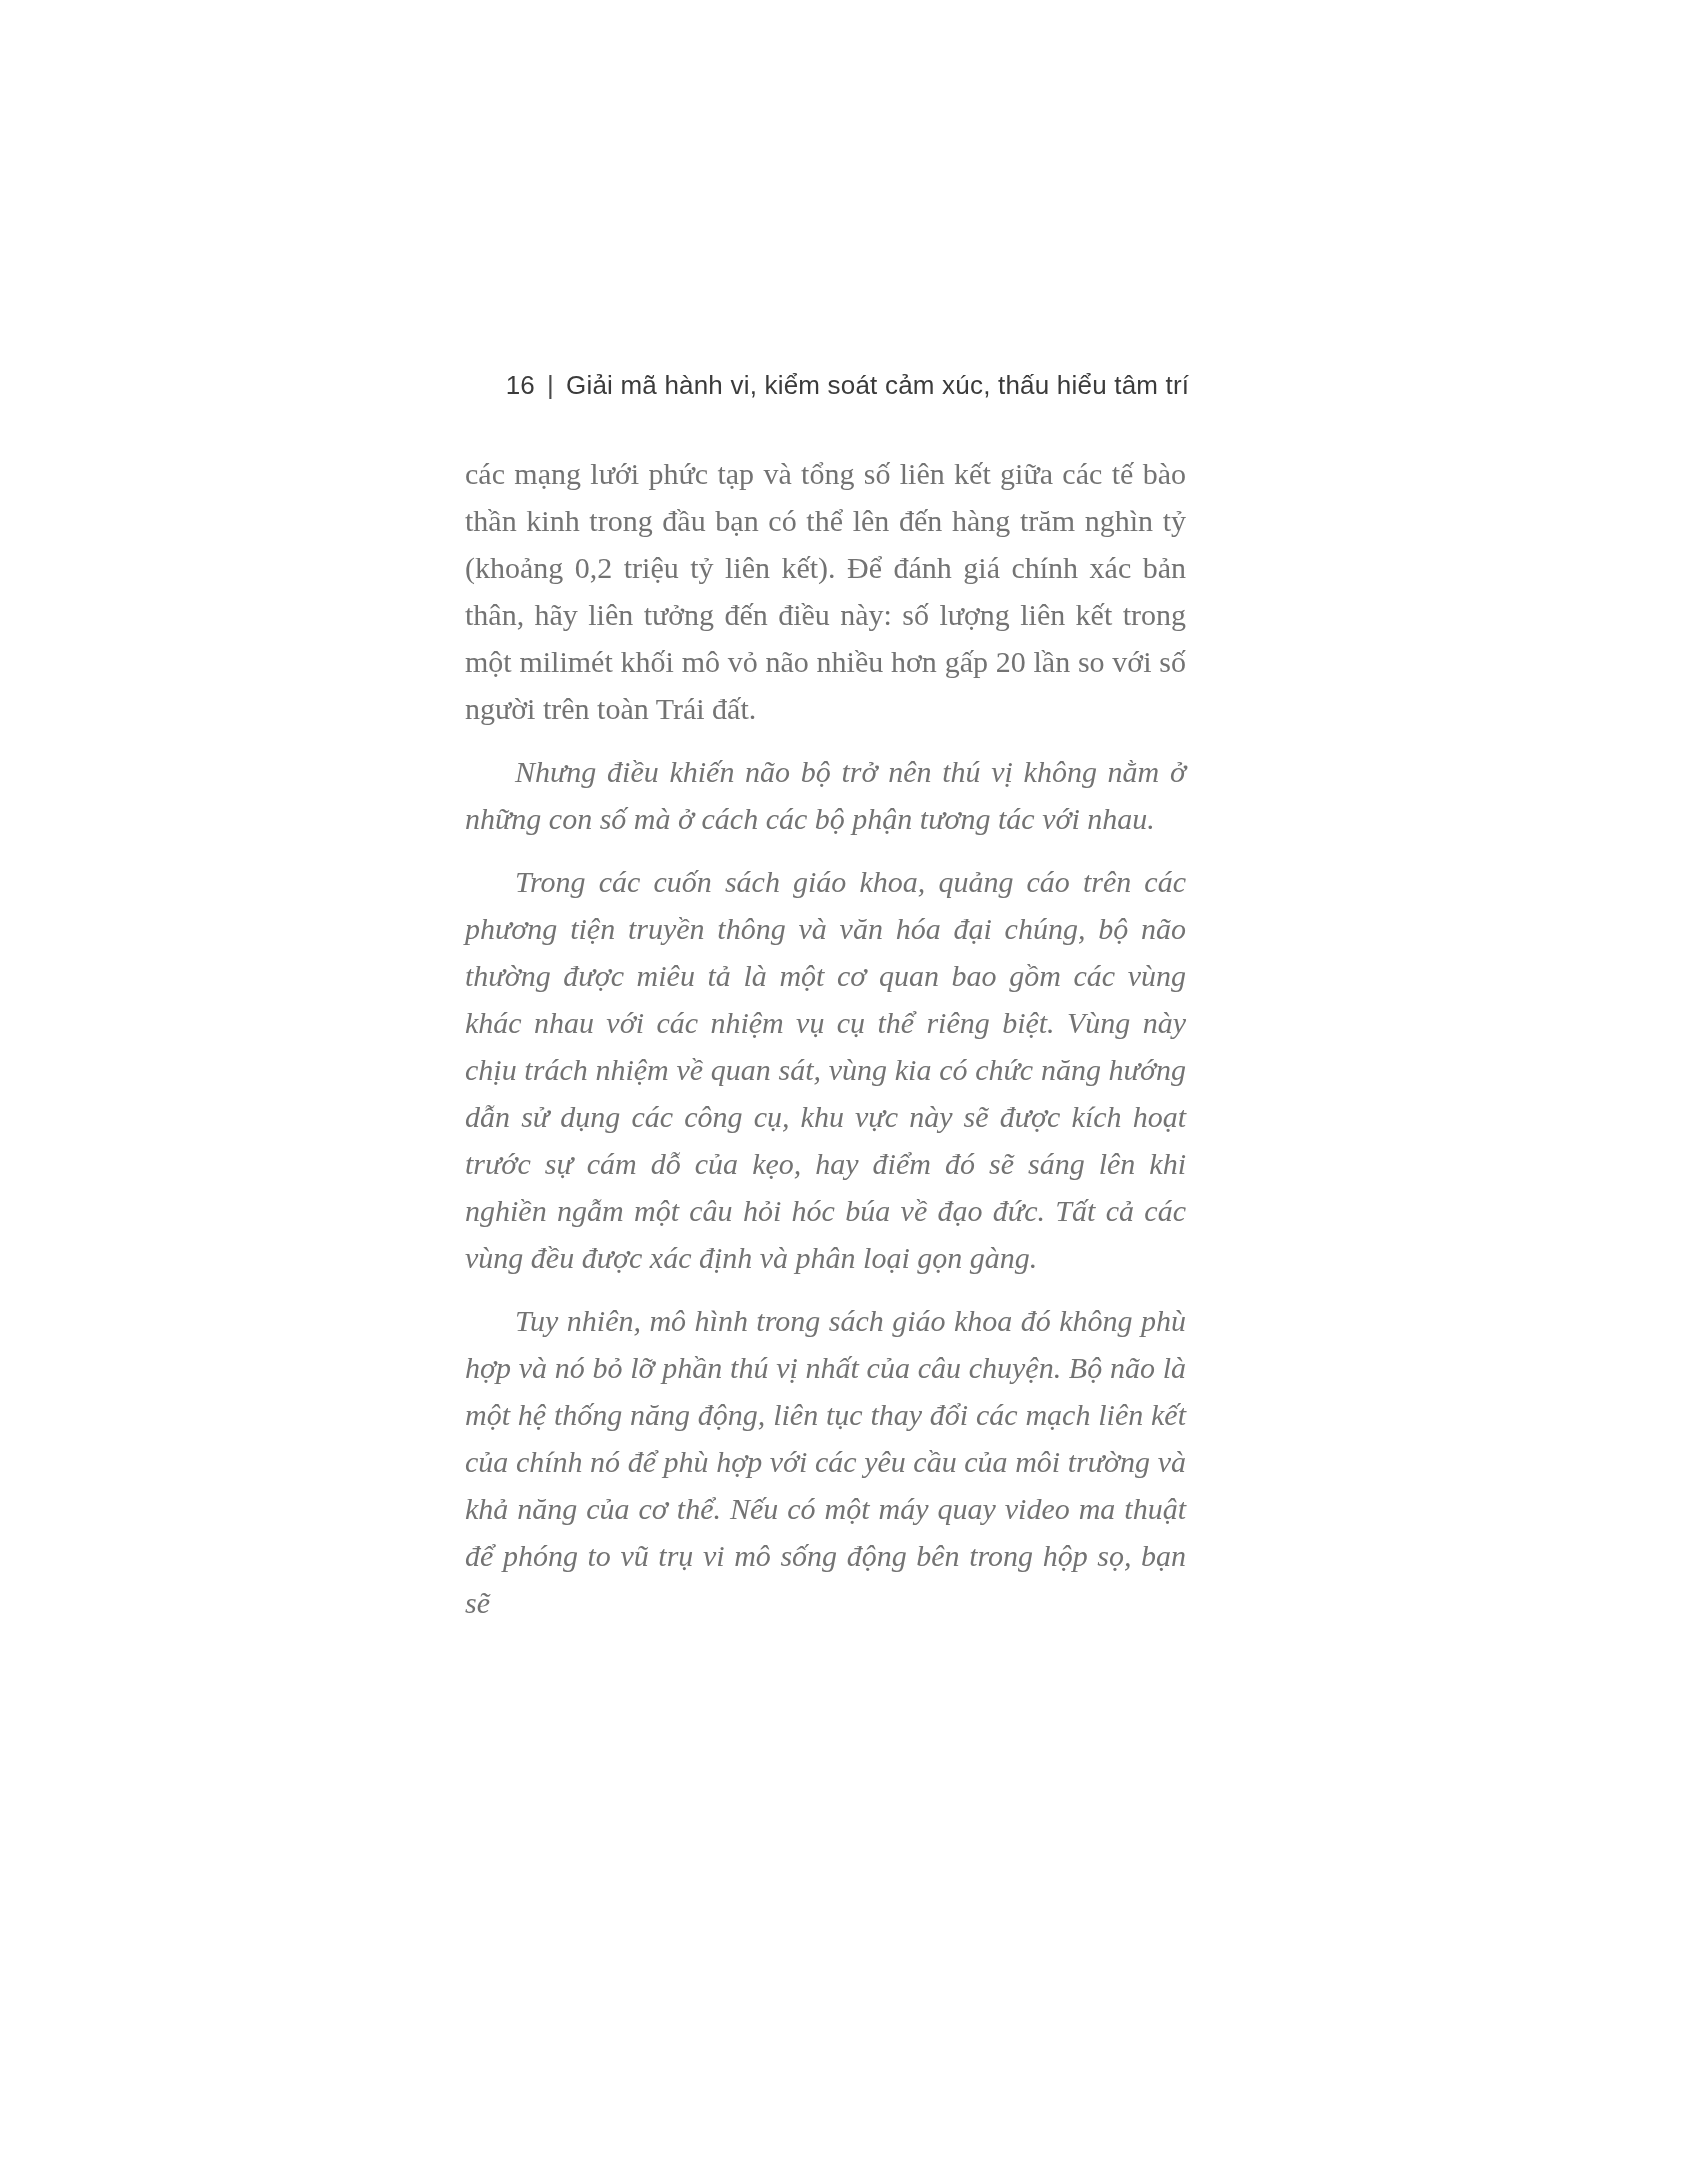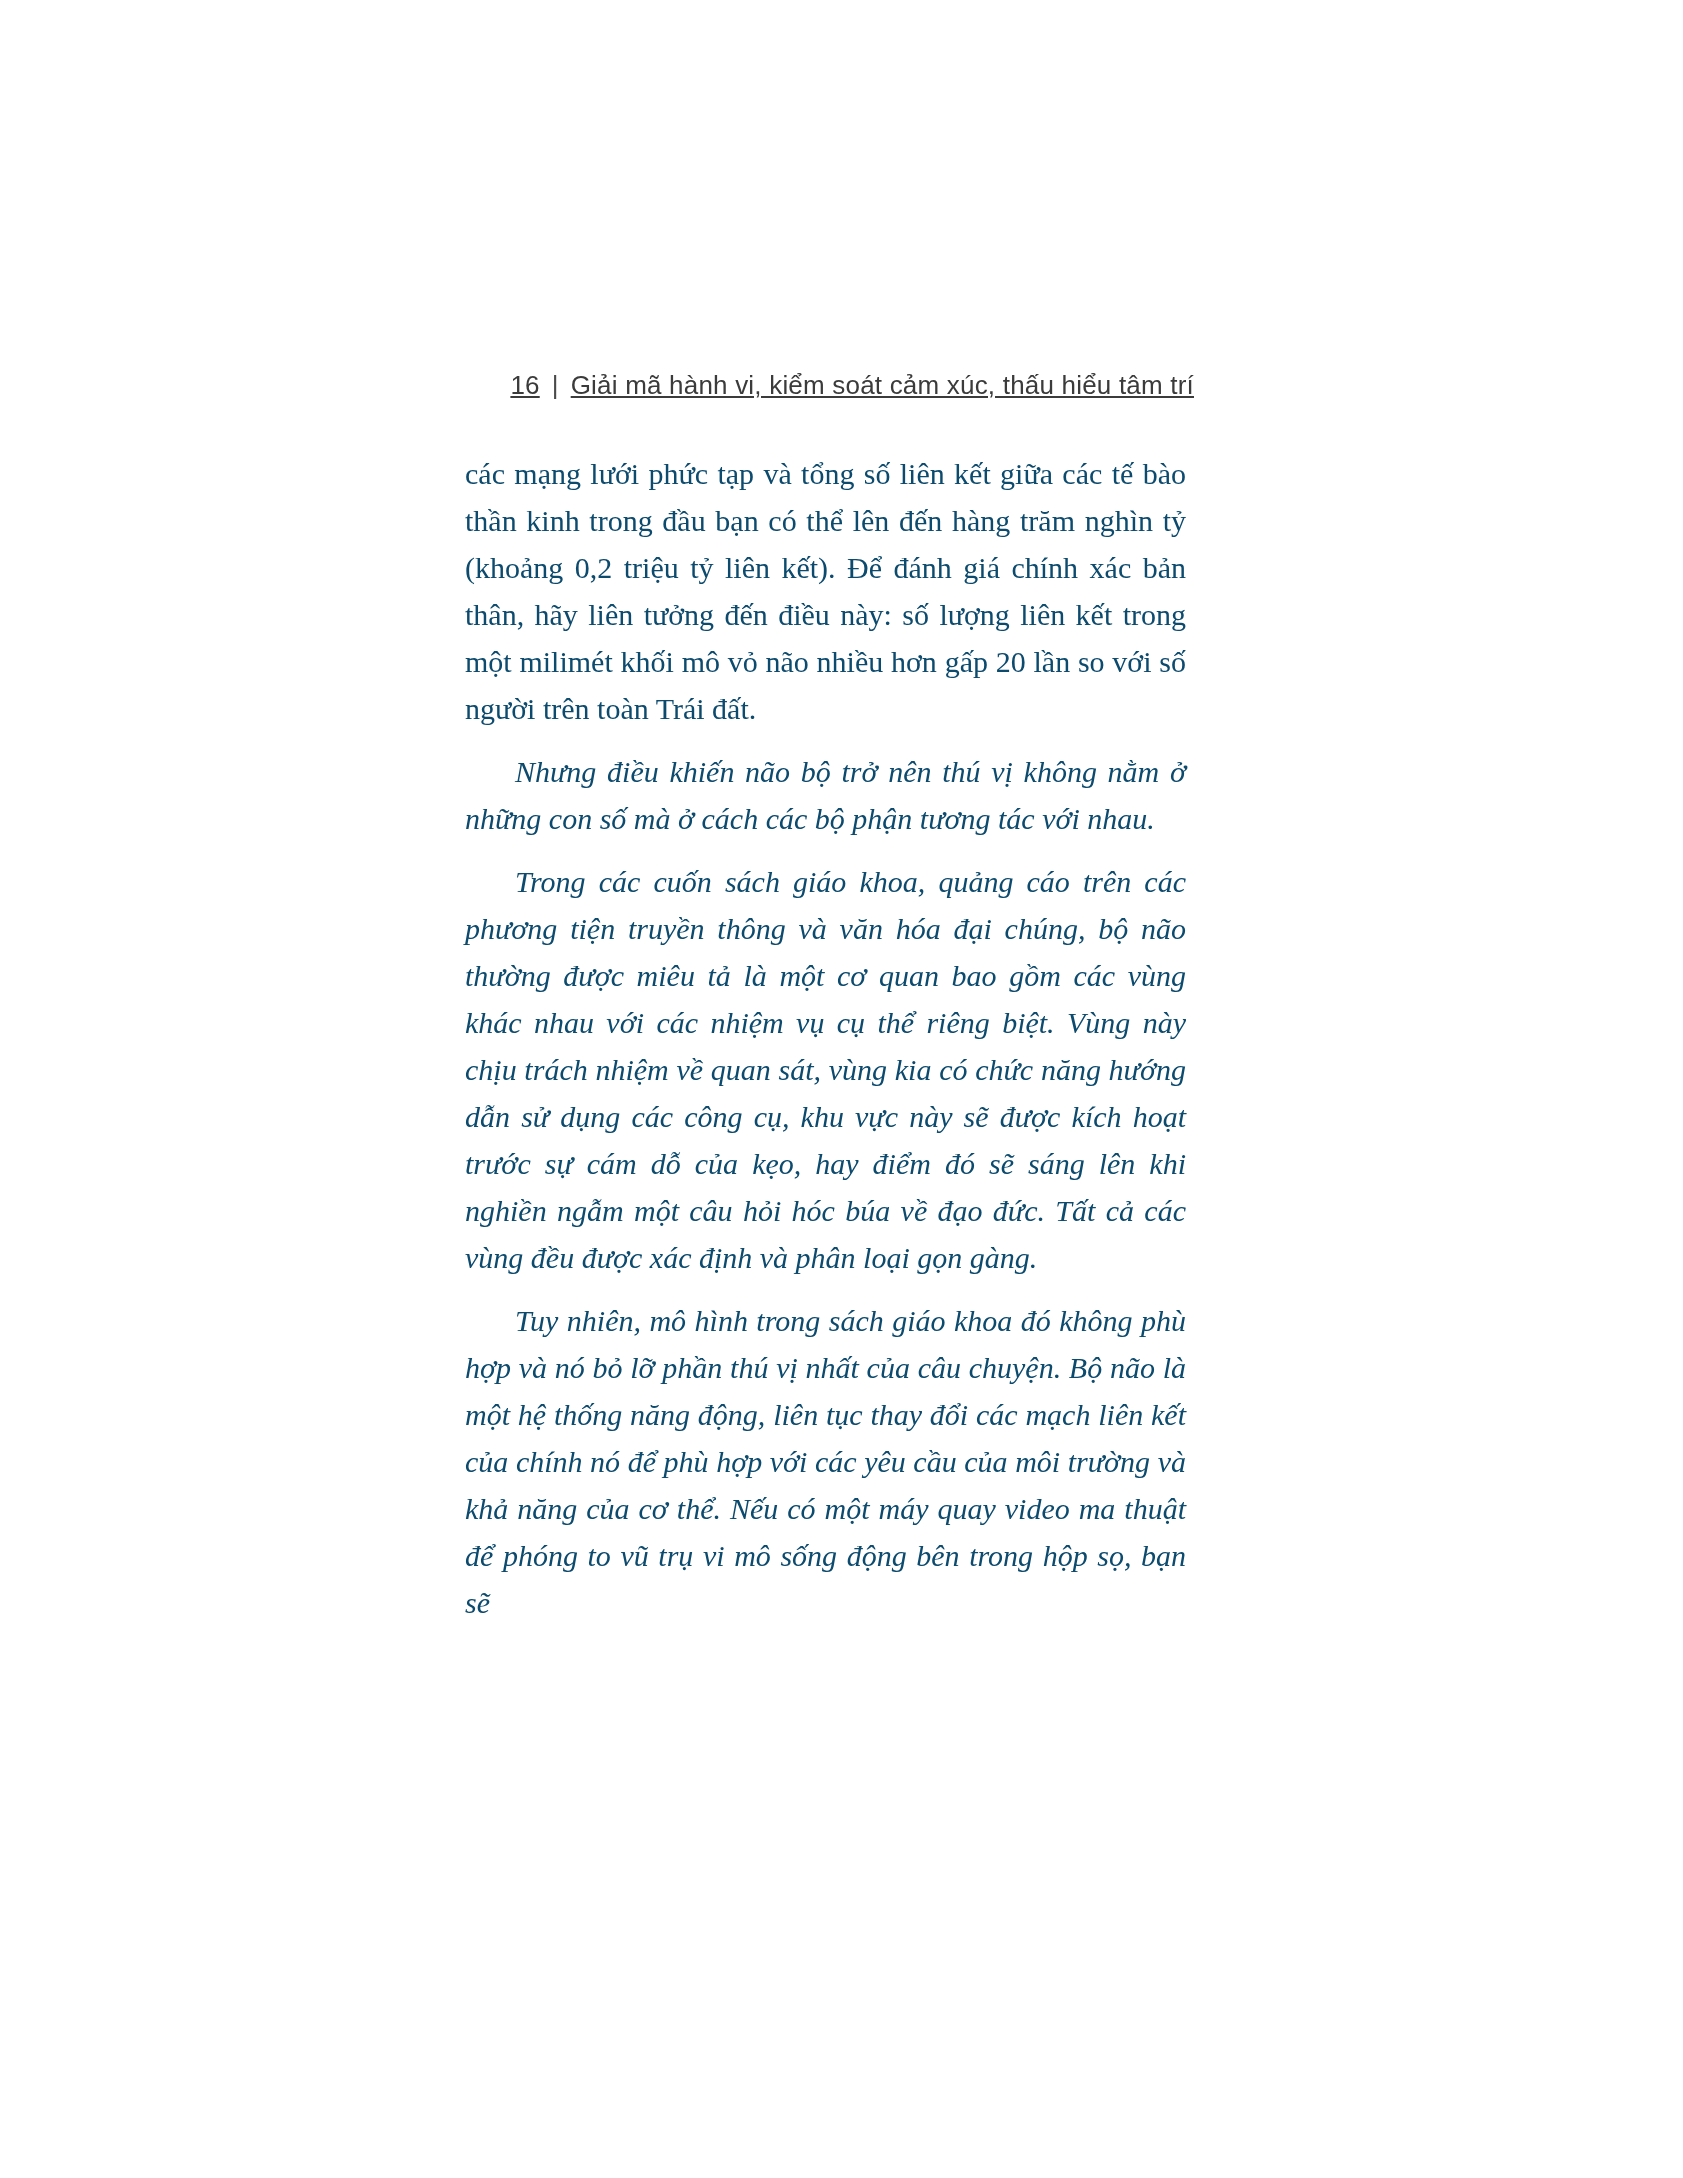--- a/index.html
+++ b/index.html
@@ -6,46 +6,45 @@
   .page {
     position: relative;
     width: 1683px;
     height: 2178px;
     background: #ffffff;
     overflow: hidden;
     font-family: "Liberation Serif", "DejaVu Serif", serif;
   }
   .running-header {
     position: absolute;
-    left: 473px;
+    left: 487px;
     top: 368px;
     width: 721px;
-    text-align: right;
+    text-align: center;
     white-space: nowrap;
     font-family: "Liberation Sans", "DejaVu Sans", sans-serif;
     font-size: 26px;
     line-height: 34px;
     color: #3b3b3b;
     letter-spacing: 0.2px;
-    text-decoration: underline;
   }
   .running-header .sep {
     display: inline-block;
     padding: 0 12px;
     color: #4a4a4a;
   }
   .body-text {
     position: absolute;
     left: 465px;
     top: 450px;
     width: 721px;
     font-family: "Liberation Serif", "DejaVu Serif", serif;
     font-size: 30px;
     line-height: 47px;
-    color: #0c4a6e;
+    color: #737373;
     text-align: justify;
   }
   .para { margin: 0 0 16px 0; }
   .para.indent { text-indent: 50px; font-style: italic; }
 </style>
 </head>
 <body>
 
 <div class="page">
 

